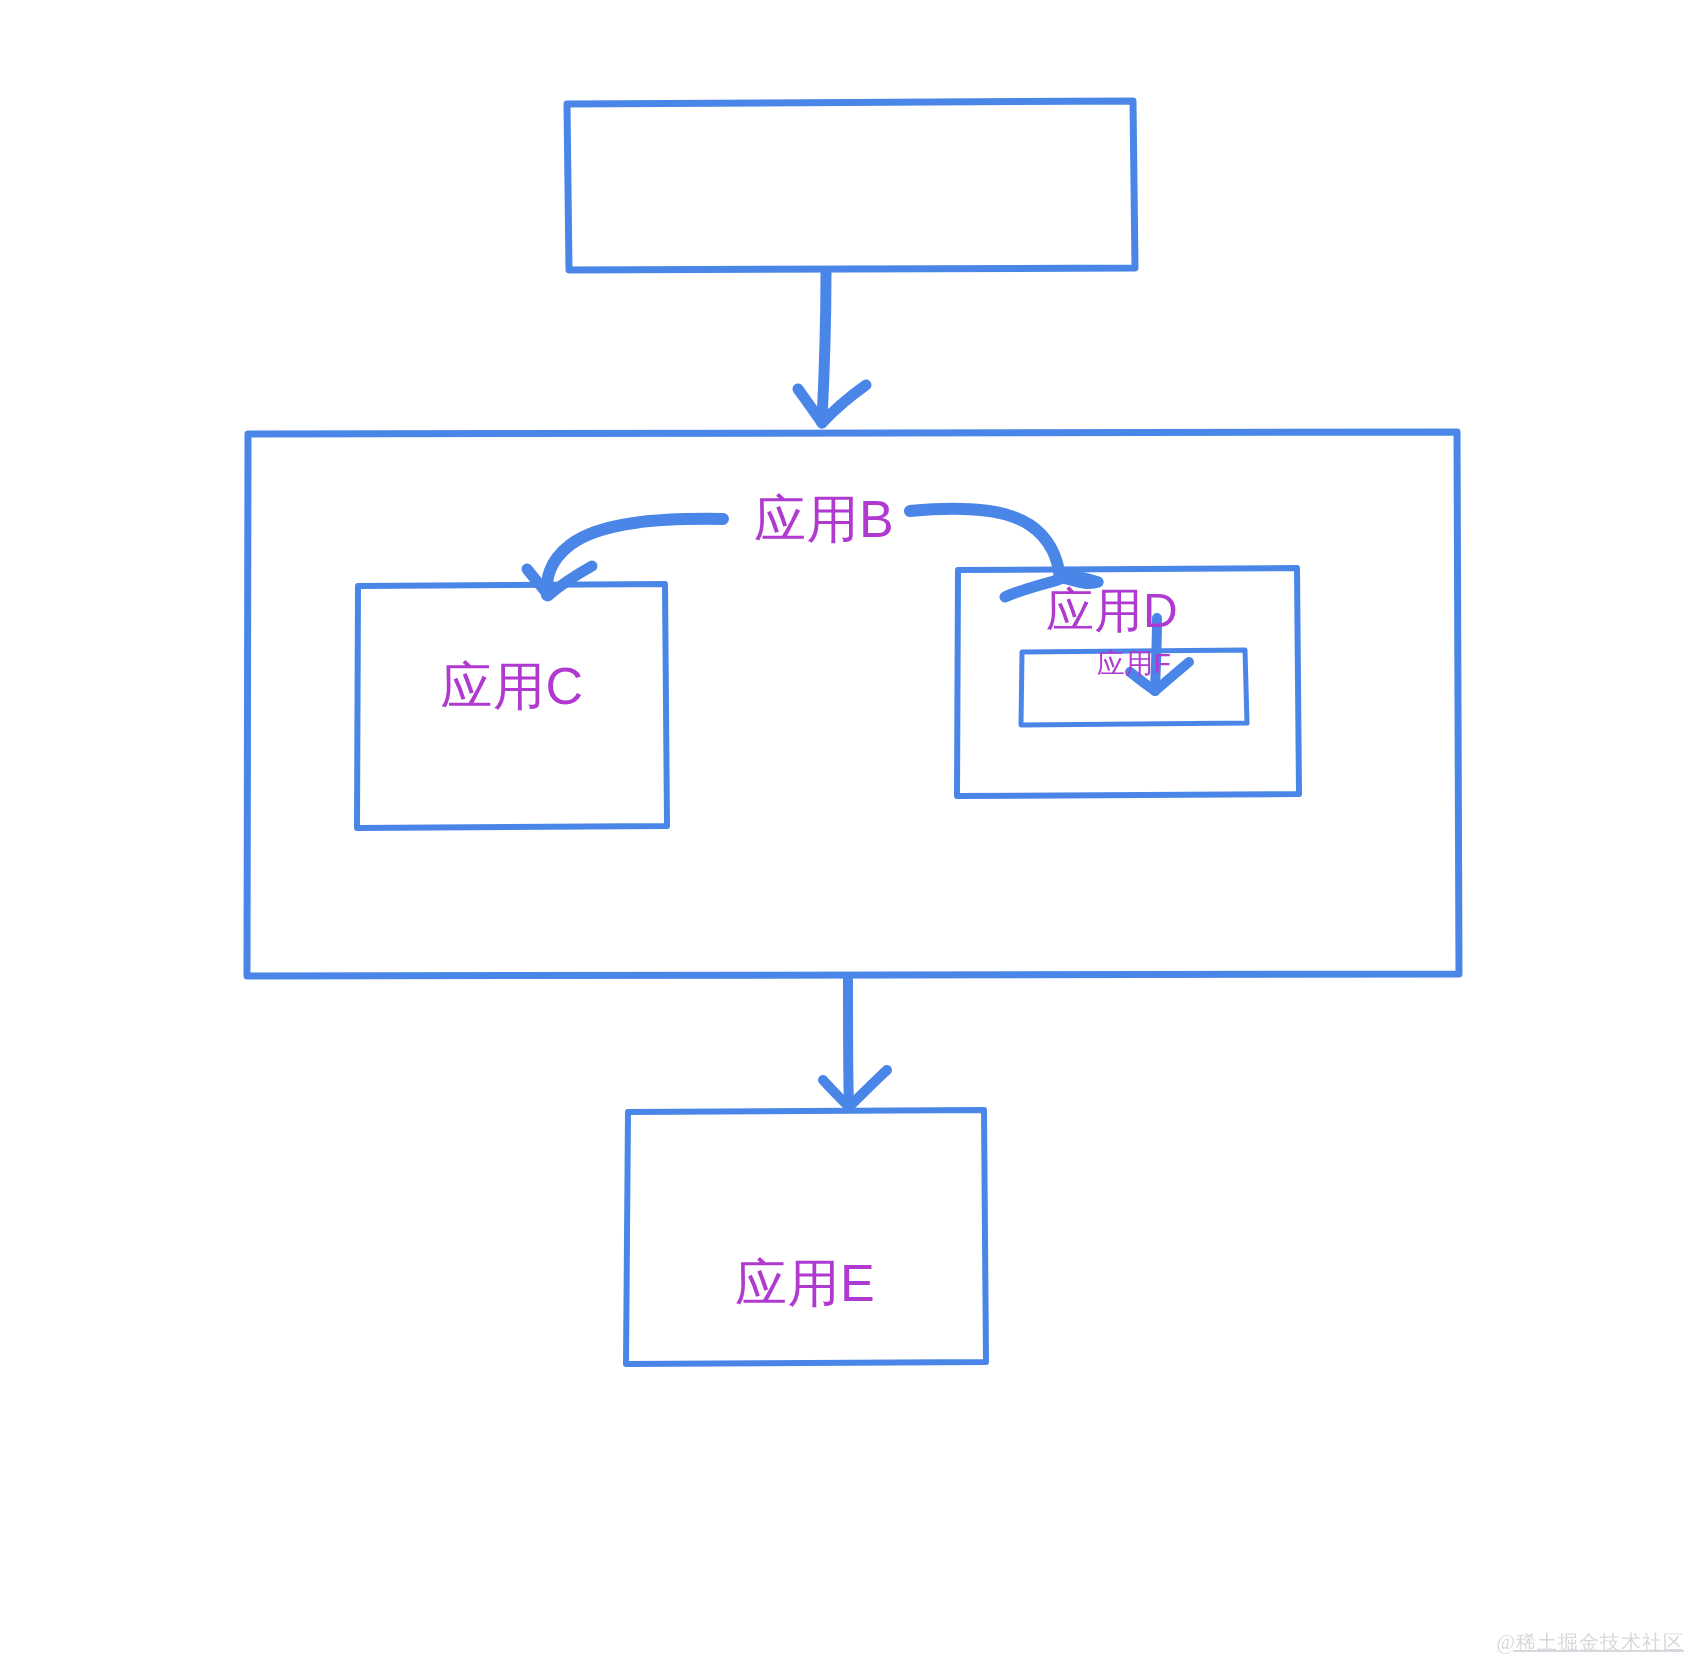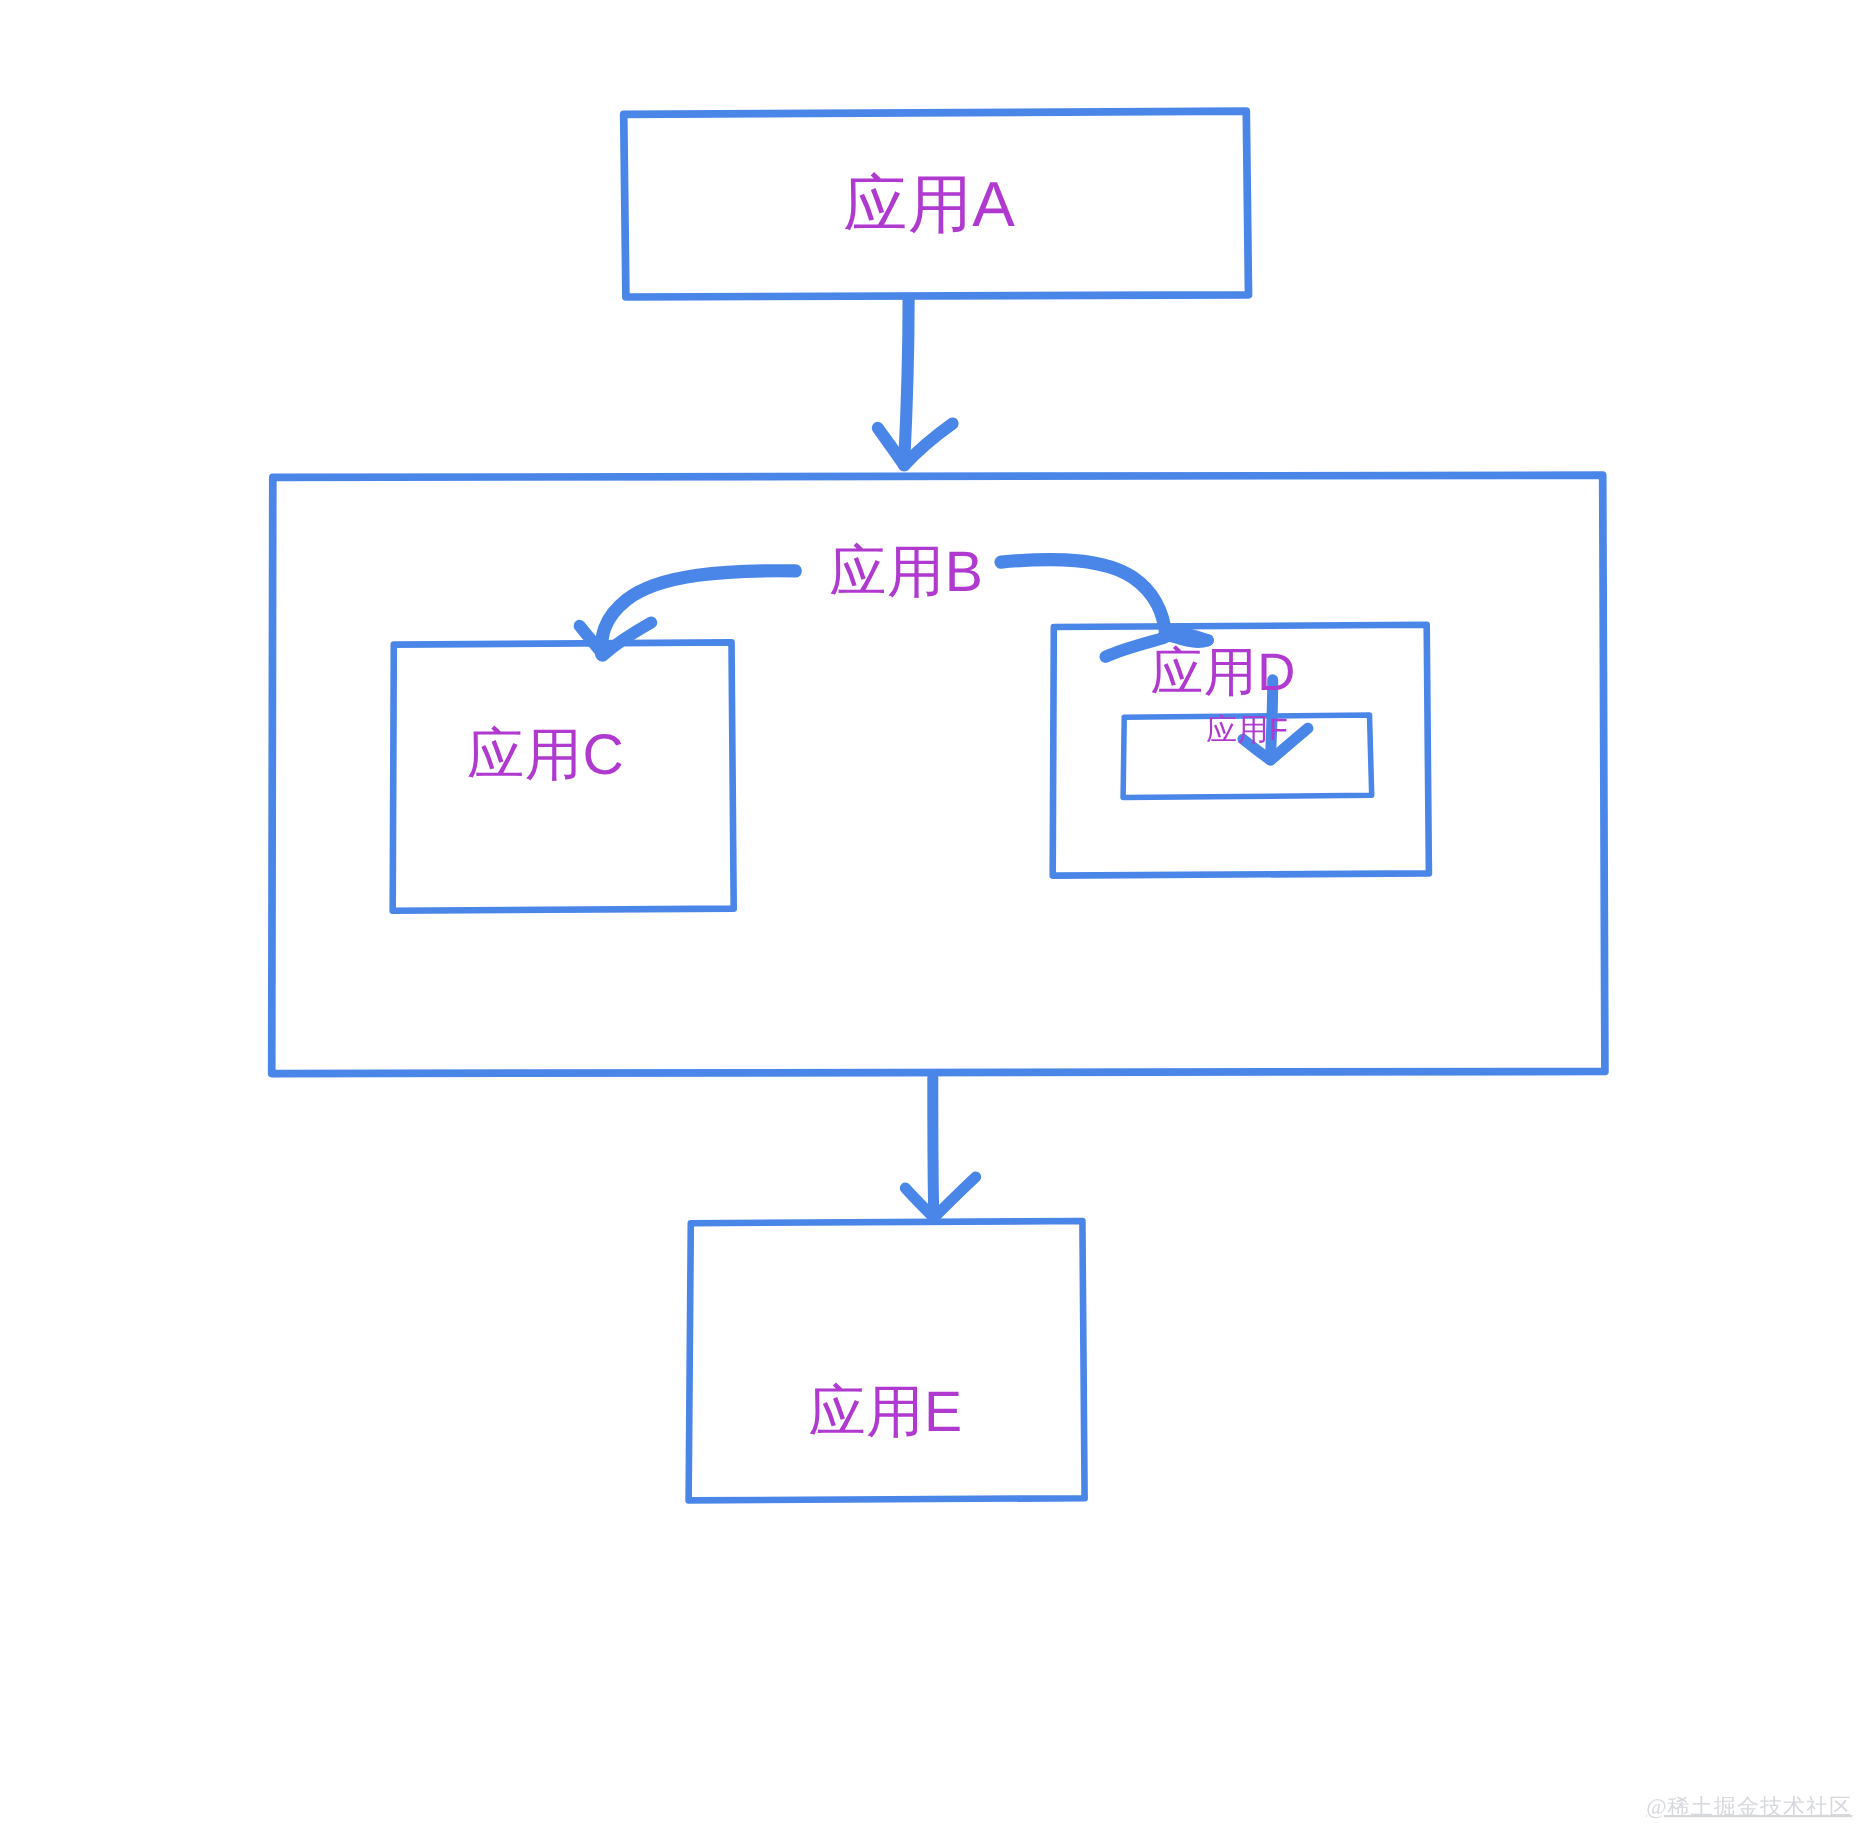--- a/index.html
+++ b/index.html
@@ -109,25 +109,24 @@
     </g>
 
     <g>
       <path d="M 848 980 C 848 1040, 848 1080, 849 1105" fill="none" stroke="#4a86e8" stroke-width="10" stroke-linecap="round"></path>
       <path d="M 823 1080 C 832 1090, 842 1100, 849 1107" fill="none" stroke="#4a86e8" stroke-width="10" stroke-linecap="round"></path>
       <path d="M 887 1070 C 873 1083, 859 1097, 849 1107" fill="none" stroke="#4a86e8" stroke-width="10" stroke-linecap="round"></path>
     </g>
 
   </svg>
 
-  <div class="node-label lbl-a" style="left:845px; top:186px;">应用A</div>
 
   <div class="node-label lbl-b" style="left:808px; top:520px;margin-left:16px;">应用B</div>
 
-  <div class="node-label lbl-c" style="left:496px; top:687px;">应用C</div>
+  <div class="node-label lbl-c" style="left:512px; top:687px;">应用C</div>
 
   <div class="node-label lbl-d" style="left:1112px; top:611px;">应用D</div>
 
   <div class="node-label lbl-f" style="left:1134px; top:664px;">应用F</div>
 
   <div class="node-label lbl-e" style="left:805px; top:1284px;">应用E</div>
 
   <div class="watermark">@稀土掘金技术社区</div>
 
 </div>

